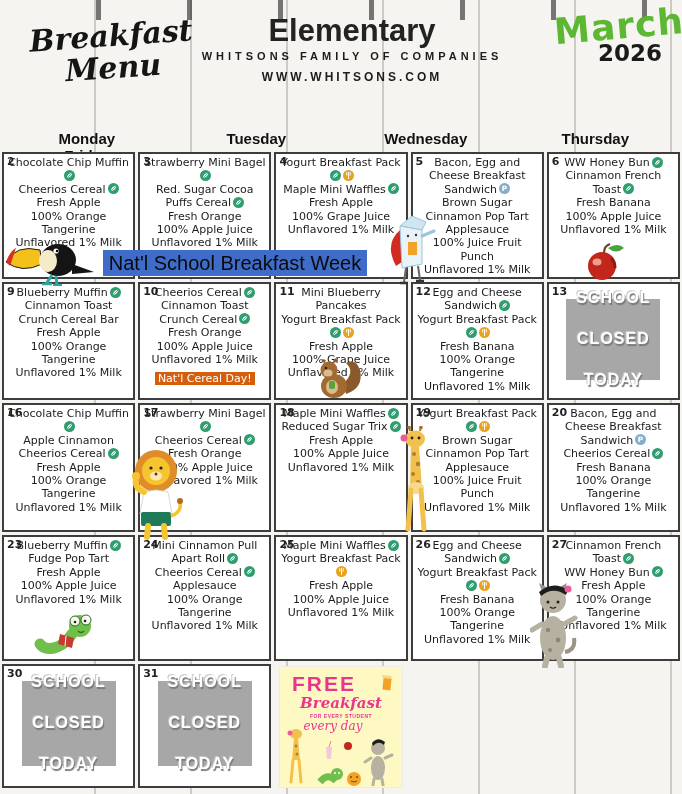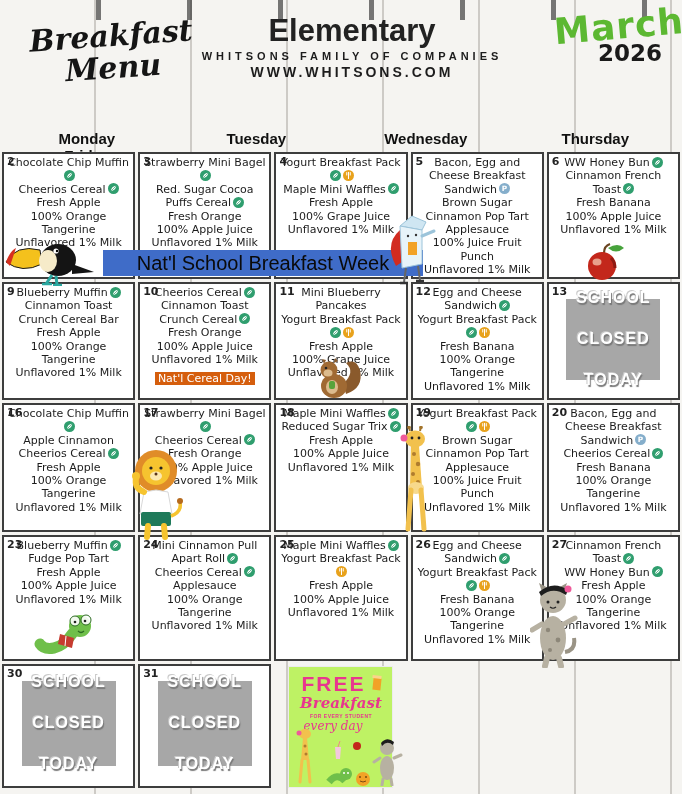--- a/index.html
+++ b/index.html
@@ -8,54 +8,54 @@
   .planks{position:absolute;inset:0;
         background:repeating-linear-gradient(90deg,rgba(0,0,0,0) 0 94px,rgba(140,135,128,.38) 94px 96px);}
   .planktop{position:absolute;top:0;left:10px;right:0;height:20px;opacity:.75;
         background:repeating-linear-gradient(90deg,rgba(0,0,0,0) 0 86px,rgba(45,45,45,.85) 86px 91px);}
   .script-title{position:absolute;left:22px;top:20px;width:180px;transform:rotate(-4deg);
         font-family:"DejaVu Serif",serif;font-style:italic;font-weight:bold;font-size:30px;
         color:#151515;text-align:center;line-height:1.05;}
   .center-head{position:absolute;left:168px;top:16px;width:368px;text-align:center;}
   .school{font-family:"Liberation Sans",sans-serif;font-weight:800;font-size:31px;line-height:.95;color:#222;}
   .company{margin-top:5px;font-family:"Liberation Sans",sans-serif;font-weight:700;font-size:11px;letter-spacing:4px;}
-  .website{margin-top:2px;font-family:"Liberation Sans",sans-serif;font-weight:700;font-size:14px;letter-spacing:3px;}
+  .website{margin-top:8px;font-family:"Liberation Sans",sans-serif;font-weight:700;font-size:12px;letter-spacing:3px;}
   .month-block{position:absolute;right:6px;top:6px;width:122px;text-align:center;}
   .month{font-weight:800;font-size:36px;transform:rotate(-5deg);letter-spacing:1px;}
   .year{font-weight:700;font-size:23px;margin-top:-7px;padding-left:30px;color:#1a1a1a;}
   .weekday-row{position:absolute;top:130px;left:2px;right:2px;display:grid;grid-template-columns:repeat(4,1fr);}
   .weekday{text-align:center;font-family:"Liberation Sans",sans-serif;font-weight:700;font-size:15px;color:#111;}
   .calendar{position:absolute;top:152px;left:2px;right:2px;display:grid;z-index:2;
         grid-template-columns:repeat(5,1fr);grid-template-rows:127px 118px 129px 126px 124px;gap:3px;}
   .cell{position:relative;background:#fff;border:2px solid #3d3d3d;padding:1px 2px;box-sizing:border-box;}
   .cell.empty,.cell.poster-cell{background:transparent;border:none;}
   .daynum{position:absolute;top:1px;left:3px;font-size:11px;font-weight:700;color:#222;}
   .items{text-align:center;font-size:11px;line-height:1.22;padding-top:1px;}
   .item{display:block;}
   .badge{display:inline-block;width:11px;height:11px;vertical-align:-1.5px;margin-left:2px;}
   .badge svg{display:block;width:11px;height:11px;}
   .notewrap{text-align:center;margin-top:1px;}
   .note{display:inline-block;color:#fff;font-size:11px;padding:0 3px;font-weight:400;}
   .closedbox{margin:14px auto 0;width:75%;height:72%;display:flex;flex-direction:column;
         justify-content:center;align-items:center;gap:23px;}
   .closedline{color:#fff;font-family:"Liberation Sans",sans-serif;font-weight:800;font-size:16px;
         letter-spacing:1px;text-shadow:1px 2px 1px #787878,-1px -1px 0 #c9c9c9;}
-  .week-banner{position:absolute;left:103px;top:250px;width:320px;height:26px;z-index:4;
+  .week-banner{position:absolute;left:103px;top:250px;width:264px;height:26px;z-index:4;
         color:#0a0a0a;font-family:"Liberation Sans",sans-serif;font-size:20px;text-align:center;line-height:26px;}
   .mascot{position:absolute;z-index:5;pointer-events:none;}
   .mascot svg{display:block;width:100%;height:100%;}
   .m-toucan{left:2px;top:236px;width:96px;height:50px;}
   .m-milk-hero{left:386px;top:210px;width:52px;height:76px;}
   .m-apple{left:578px;top:241px;width:52px;height:40px;}
   .m-squirrel{left:316px;top:356px;width:48px;height:44px;}
   .m-lion{left:126px;top:446px;width:64px;height:94px;}
   .m-giraffe{left:398px;top:426px;width:36px;height:108px;}
   .m-bookworm{left:34px;top:610px;width:68px;height:50px;}
   .m-cat{left:530px;top:580px;width:48px;height:88px;}
-  .poster{position:relative;width:103px;height:120px;margin:2px auto 0;background:#bef264;
+  .poster{position:relative;width:122px;height:120px;margin:2px auto 0;background:#fef9c3;
         box-shadow:0 0 0 1px #ececec;font-family:"Liberation Sans",sans-serif;}
   .poster .free{position:absolute;left:12px;top:5px;font-weight:800;font-size:21px;letter-spacing:2px;}
   .poster .oj{position:absolute;right:8px;top:6px;width:14px;height:18px;}
   .poster .bfast{position:absolute;top:27px;left:0;right:0;text-align:center;
         font-family:"DejaVu Serif",serif;font-style:italic;font-weight:bold;font-size:15px;}
   .poster .small1{position:absolute;top:46px;left:0;right:0;text-align:center;font-size:5px;font-weight:700;letter-spacing:.5px;}
   .poster .small2{position:absolute;top:52px;left:0;right:16px;text-align:center;font-size:12px;font-style:italic;
         font-family:"DejaVu Serif",serif;}
   .poster .minis{position:absolute;left:2px;bottom:1px;width:114px;height:60px;}
 </style>

